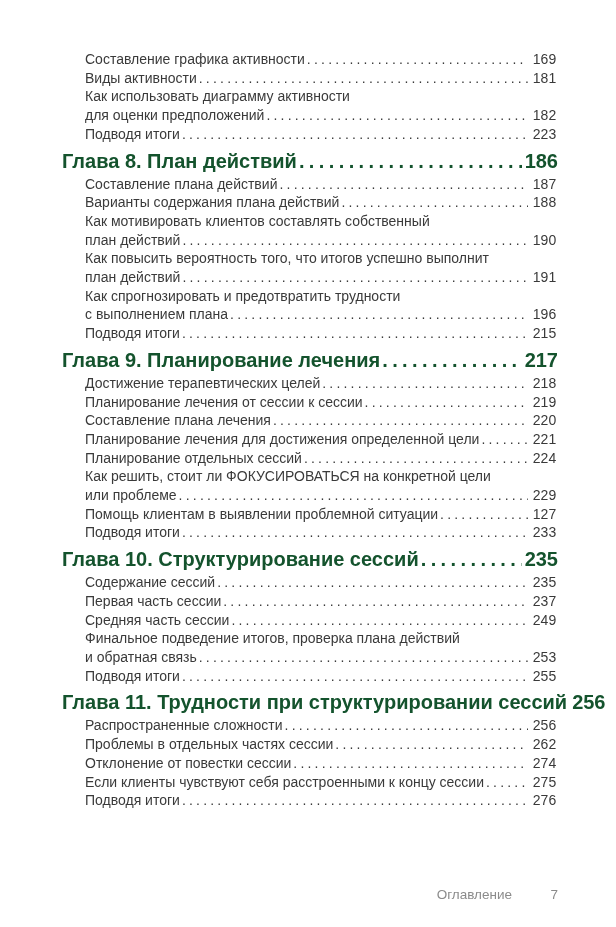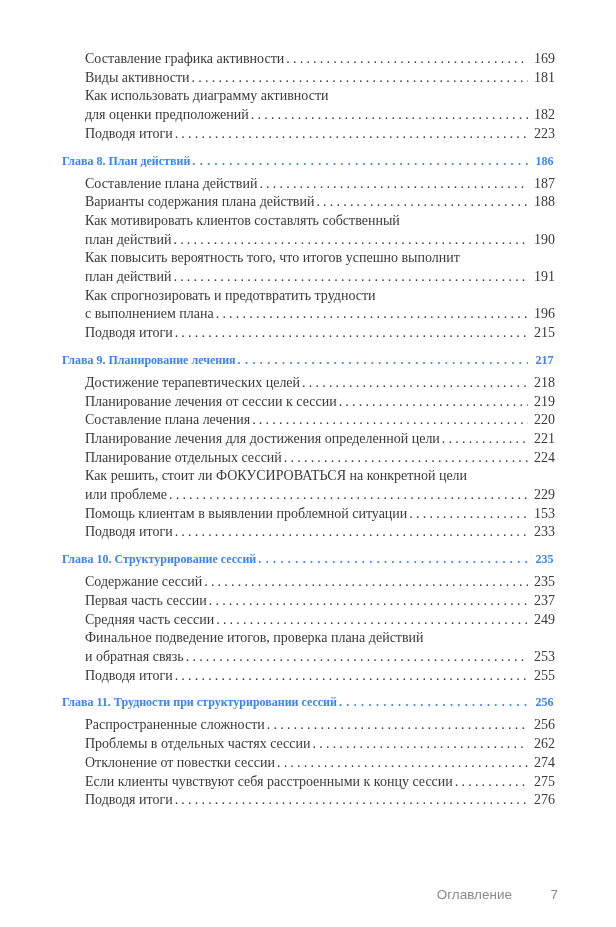--- a/index.html
+++ b/index.html
@@ -13,21 +13,20 @@
     height: 927px;
     background: #ffffff;
     font-family: "Liberation Sans", "DejaVu Sans", sans-serif;
     overflow: hidden;
   }
   .toc {
     position: absolute;
     left: 62px;
     right: 58px;
     top: 50px;
-    font-family: Liberation Serif, serif;
   }
   .row {
     display: flex;
     align-items: baseline;
     white-space: nowrap;
     font-size: 14px;
     line-height: 18.7px;
     color: #3a3a3a;
   }
   .item-row {
@@ -46,23 +45,23 @@
     content: "..................................................................................................................................";
     letter-spacing: 3.2px;
   }
   .pagenum {
     flex: 0 0 auto;
     min-width: 27px;
     text-align: center;
   }
   .heading-row {
     font-weight: 700;
-    font-size: 12px;
+    font-size: 20px;
     line-height: 20px;
-    color: #3b82f6;
+    color: #14532d;
     margin-top: 7px;
     margin-bottom: 4px;
   }
   .heading-row .dots::after {
     letter-spacing: 4.4px;
   }
   .footer {
     position: absolute;
     top: 849px;
     left: 62px;
@@ -192,21 +191,21 @@
           <span class="title">Как решить, стоит ли ФОКУСИРОВАТЬСЯ на конкретной цели</span>
         </div>
         <div class="row item-row">
           <span class="title">или проблеме</span>
           <span class="dots"></span>
           <span class="pagenum">229</span>
         </div>
         <div class="row item-row">
           <span class="title">Помощь клиентам в выявлении проблемной ситуации</span>
           <span class="dots"></span>
-          <span class="pagenum">153</span>
+          <span class="pagenum">127</span>
         </div>
         <div class="row item-row">
           <span class="title">Подводя итоги</span>
           <span class="dots"></span>
           <span class="pagenum">233</span>
         </div>
       </div>
       <div class="toc-section">
         <div class="row heading-row">
           <span class="title">Глава 10. Структурирование сессий</span>

